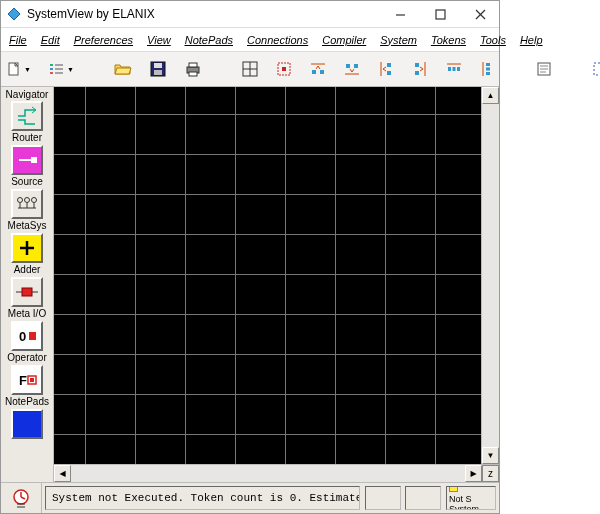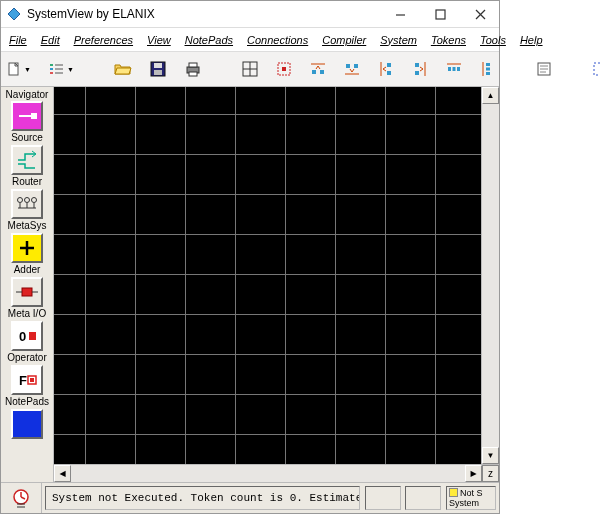--- a/index.html
+++ b/index.html
@@ -34,21 +34,21 @@
   .vscroll{width:17px;background:#e8e6e3;border-left:1px solid #bbb;display:flex;flex-direction:column;}
   .hscroll-row{height:17px;display:flex;background:#e8e6e3;border-top:1px solid #bbb;}
   .sb-btn{width:17px;height:17px;background:#ece9e2;border:1px solid #fff;border-right-color:#888;border-bottom-color:#888;box-sizing:border-box;display:flex;align-items:center;justify-content:center;font-size:8px;}
   .sb-track{flex:1;background:#e8e6e3;}
   .z-box{width:17px;height:17px;background:#ece9e2;border:1px solid #888;box-sizing:border-box;display:flex;align-items:center;justify-content:center;font-size:10px;}
   .statusbar{height:30px;display:flex;align-items:stretch;border-top:1px solid #bbb;background:#ece9e2;}
   .status-icon{width:40px;display:flex;align-items:center;justify-content:center;border-right:1px solid #bbb;}
   .status-msg{flex:1;border:1px inset #bbb;margin:3px;padding:0 6px;font-family:"Courier New",monospace;font-size:11px;display:flex;align-items:center;white-space:nowrap;overflow:hidden;}
   .status-box{width:34px;border:1px inset #bbb;margin:3px 2px;}
   .status-sys{width:44px;border:1px inset #bbb;margin:3px;font-size:9px;padding:1px 2px;line-height:10px;display:flex;flex-direction:column;justify-content:center;overflow:hidden;}
-  .sys-led{display:flex;gap:2px;}
+  .sys-led{display:flex;gap:2px;flex-direction:column;}
   .sys-led .sq{width:7px;height:7px;background:#ffeb3b;border:1px solid #888;}
 </style>
 </head>
 <body>
 
 <div class="window">
 
   <div class="titlebar">
     <span class="icon">
       <svg viewBox="0 0 14 14">
@@ -251,38 +251,38 @@
     </div>
     <div class="tb-btn tb-text" style="width:auto;padding:0 3px;">Create a</div>
   </div>
 
   <div class="body">
 
     <div class="navigator">
       <div class="nav-title">Navigator</div>
 
       <div class="nav-item">
-        <div class="nav-icon" style="background:#e838d8;">
-            <svg width="24" height="20">
-              <line x1="4" y1="10" x2="16" y2="10" stroke="#fff" stroke-width="2"></line>
-              <rect x="16" y="7" width="6" height="6" fill="#fff"></rect>
-            </svg>
-          </div>
-        <div class="nav-label">Source</div>
-      </div>
-
-      <div class="nav-item">
         <div class="nav-icon">
             <svg width="24" height="20">
               <polyline points="3,10 10,10 10,4 20,4" fill="none" stroke="#0a8" stroke-width="1.5"></polyline>
               <polyline points="17,1 21,4 17,7" fill="none" stroke="#0a8"></polyline>
               <polyline points="3,14 10,14 10,18 20,18" fill="none" stroke="#0a8" stroke-width="1.5"></polyline>
             </svg>
           </div>
         <div class="nav-label">Router</div>
+      </div>
+
+      <div class="nav-item">
+        <div class="nav-icon" style="background:#e838d8;">
+            <svg width="24" height="20">
+              <line x1="4" y1="10" x2="16" y2="10" stroke="#fff" stroke-width="2"></line>
+              <rect x="16" y="7" width="6" height="6" fill="#fff"></rect>
+            </svg>
+          </div>
+        <div class="nav-label">Source</div>
       </div>
 
       <div class="nav-item">
         <div class="nav-icon">
             <svg width="24" height="18">
               <circle cx="5" cy="5" r="2.5" fill="none" stroke="#333"></circle>
               <circle cx="12" cy="5" r="2.5" fill="none" stroke="#333"></circle>
               <circle cx="19" cy="5" r="2.5" fill="none" stroke="#333"></circle>
               <line x1="5" y1="8" x2="5" y2="13" stroke="#333"></line>
               <line x1="12" y1="8" x2="12" y2="13" stroke="#333"></line>

